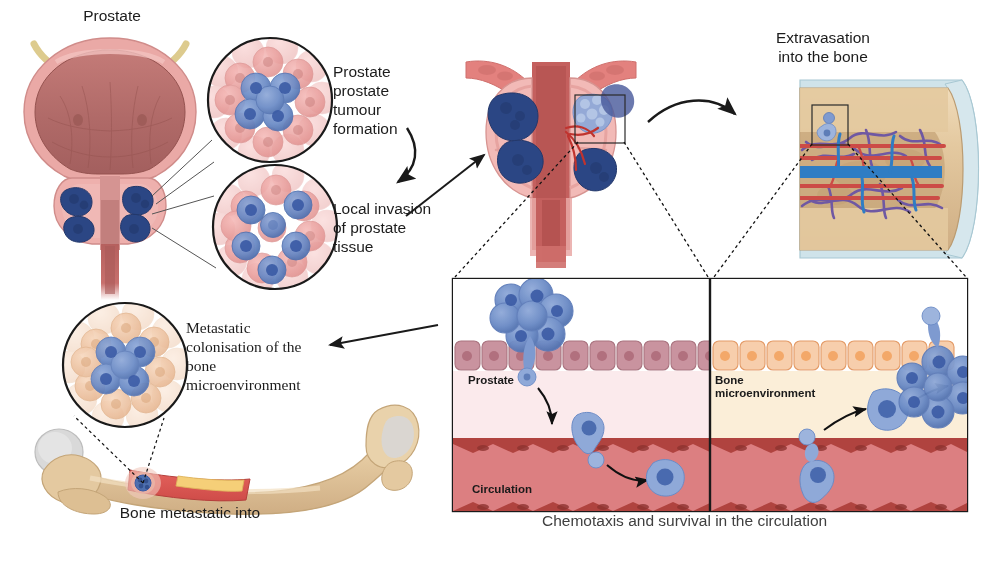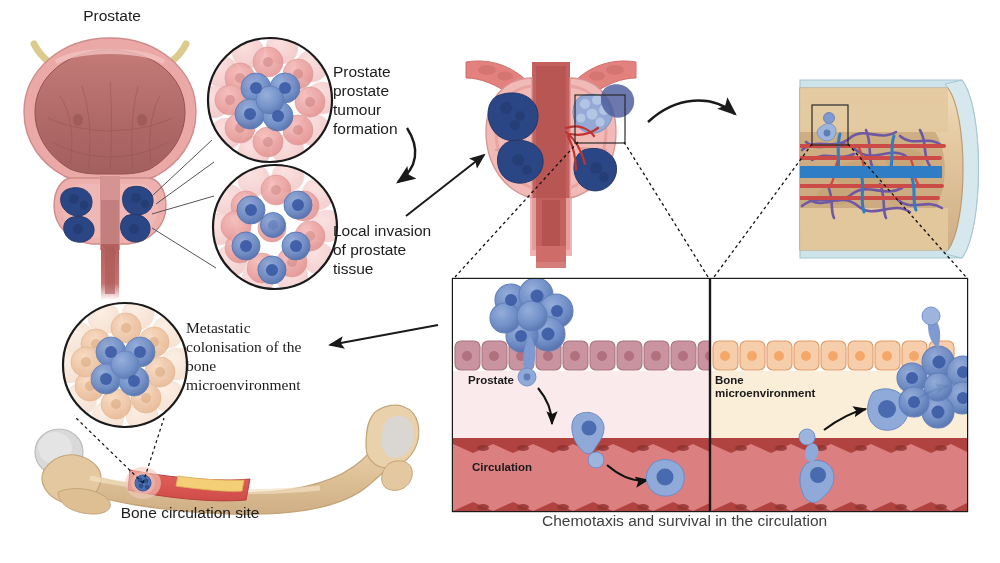--- a/index.html
+++ b/index.html
@@ -702,35 +702,37 @@
     </g>
   </svg>
 
   <div class="lbl center" style="left:52px;top:6px;width:120px;">Prostate</div>
 
   <div class="lbl" style="left:333px;top:62px;width:110px;">Prostate
 prostate
 tumour
 formation</div>
 
-  <div class="lbl" style="left:333px;top:199px;width:120px;margin-top:22px;">Local invasion
+  <div class="lbl" style="left:333px;top:199px;width:120px;">Local invasion
 of prostate
 tissue</div>
 
 
+  <div class="lbl center" style="left:748px;top:28px;width:150px;">Extravasation
+into the bone</div>
 
   <div class="lbl" style="left:186px;top:318px;width:150px;font-family:Liberation Serif, serif;">Metastatic
 colonisation of the
 bone
 microenvironment</div>
 
-  <div class="lbl center" style="left:60px;top:503px;width:260px;">Bone circulation site</div>
+  <div class="lbl center" style="left:60px;top:503px;width:260px;">Bone metastatic into</div>
 
   <div class="panel-caption" style="left:542px;top:512px;">Chemotaxis and survival in the circulation</div>
 
   <div class="mini-lbl" style="left:468px;top:374px;">Prostate</div>
 
-  <div class="mini-lbl" style="left:472px;top:461px;">Circulation</div>
+  <div class="mini-lbl" style="left:472px;top:483px;">Circulation</div>
 
   <div class="mini-lbl" style="left:715px;top:374px;width:105px;">Bone
 microenvironment</div>
 
 </div>
 
 </body></html>

